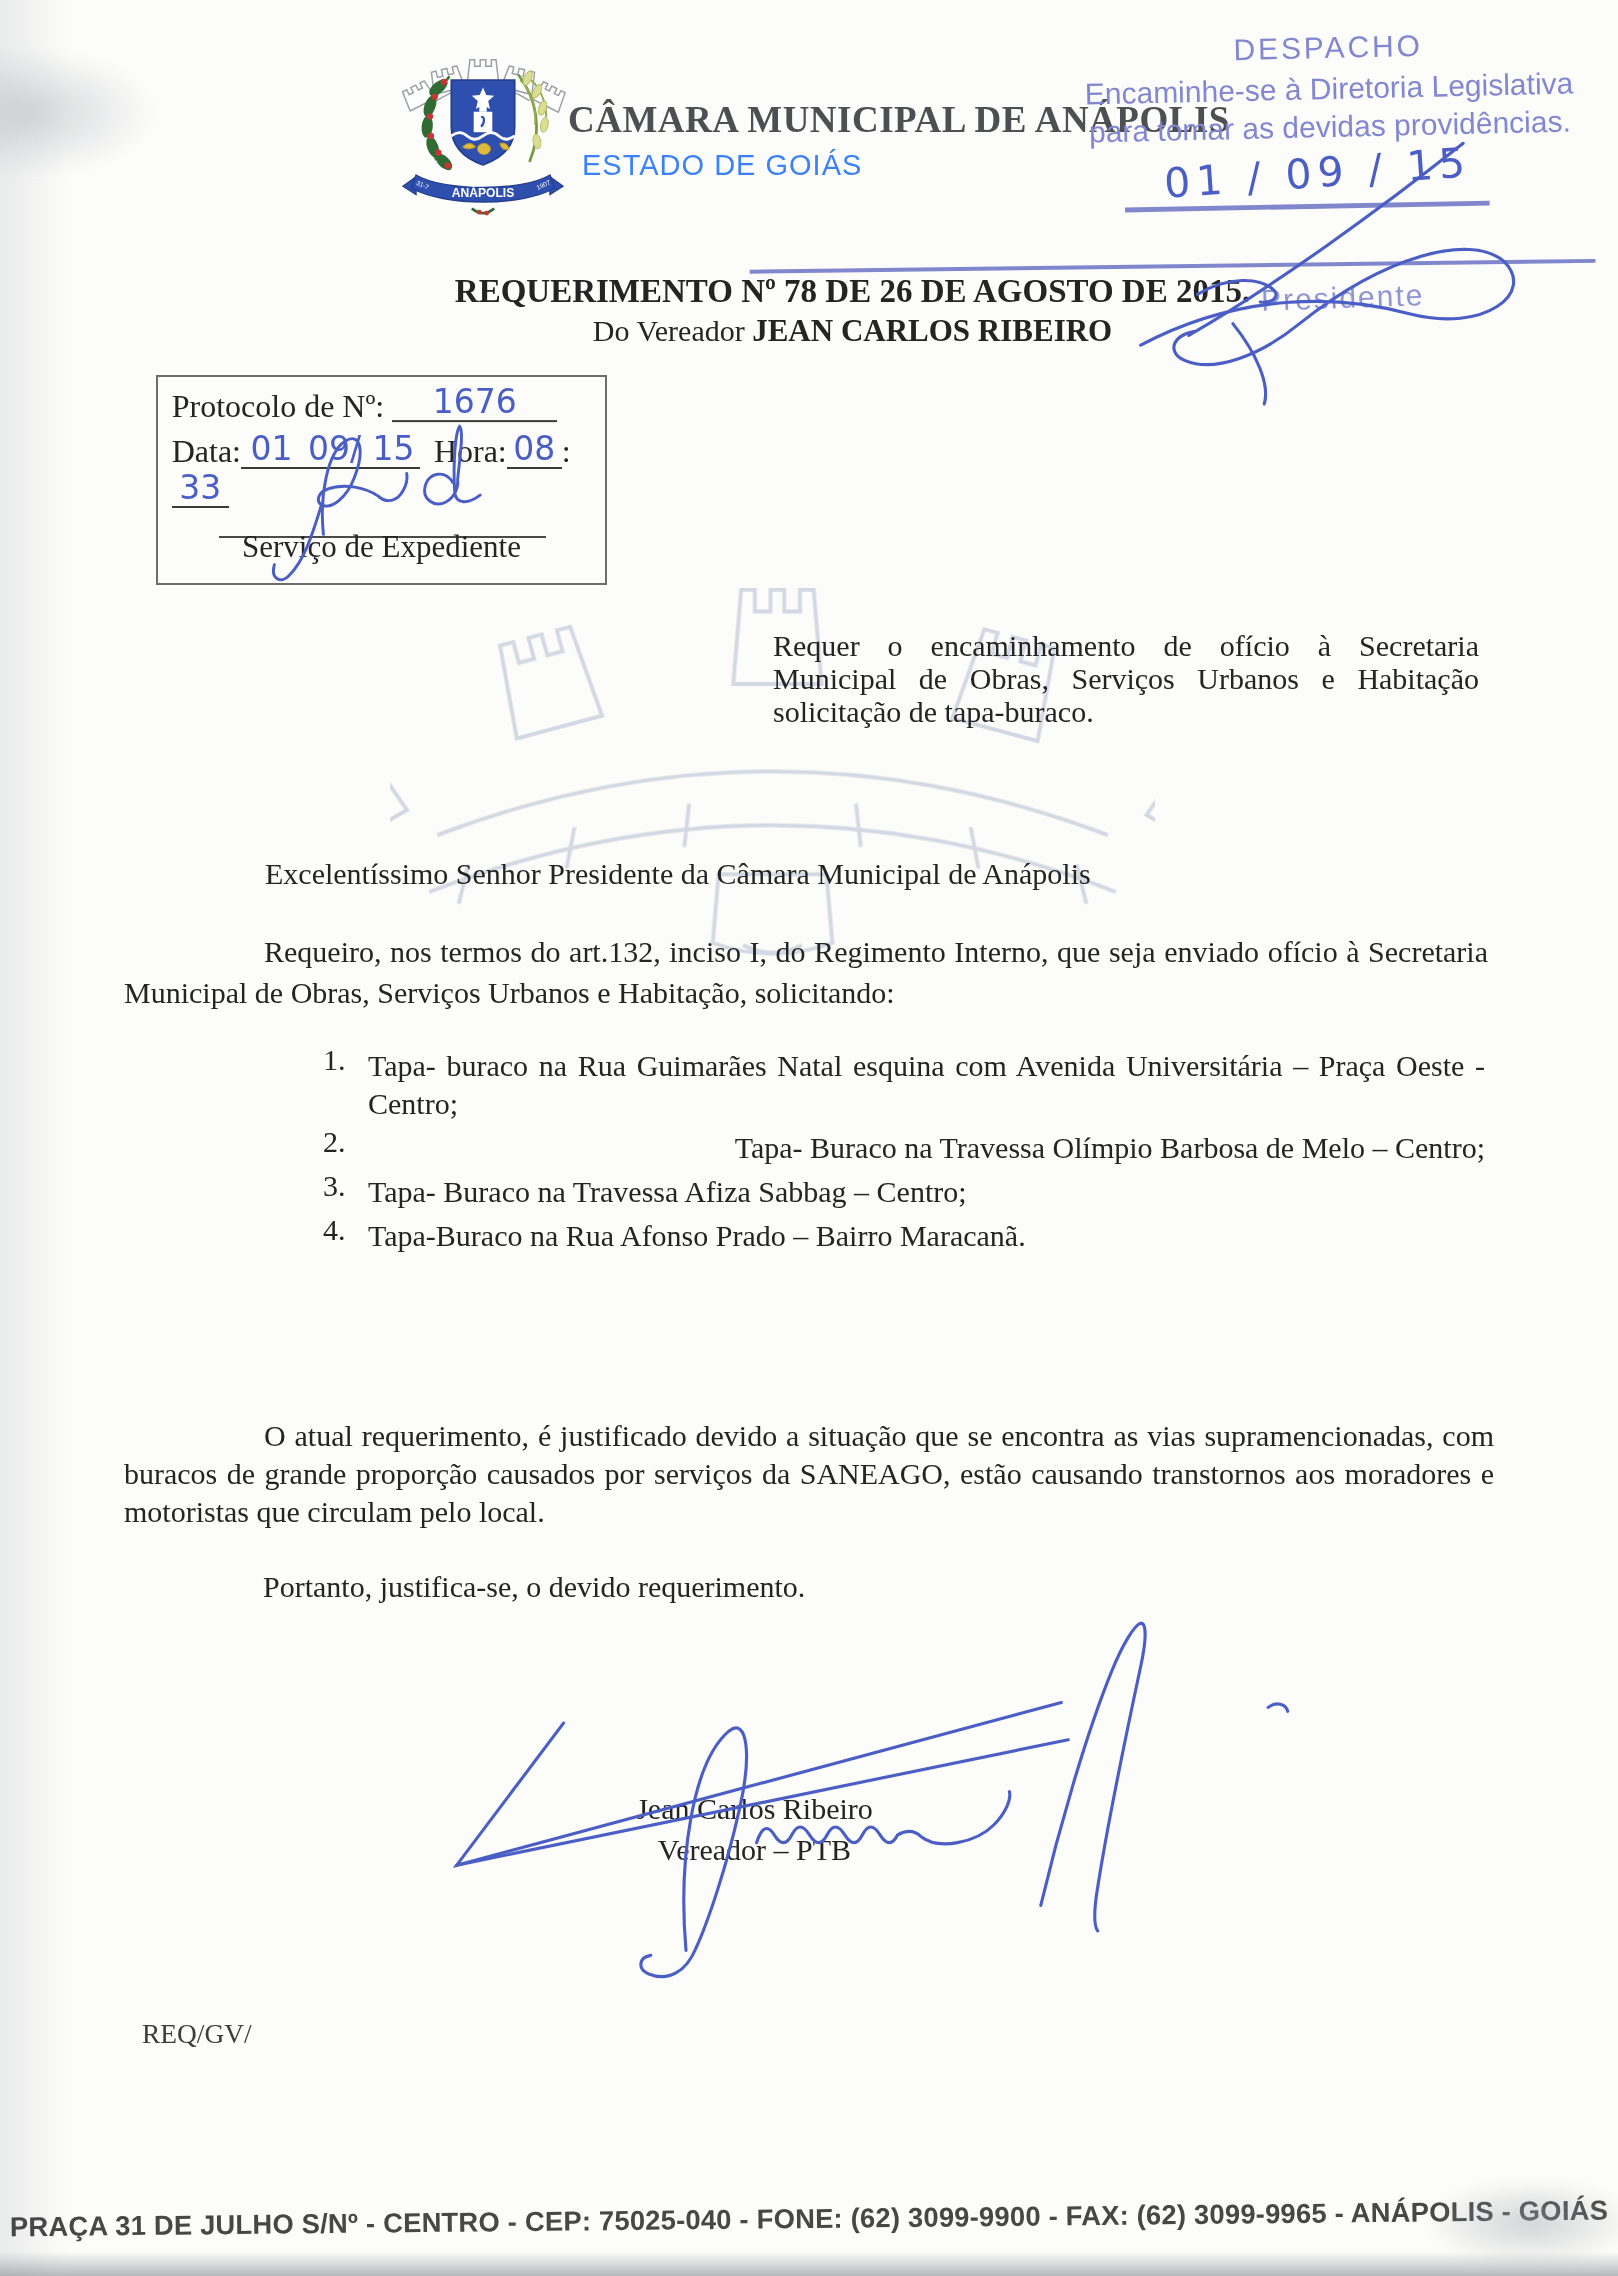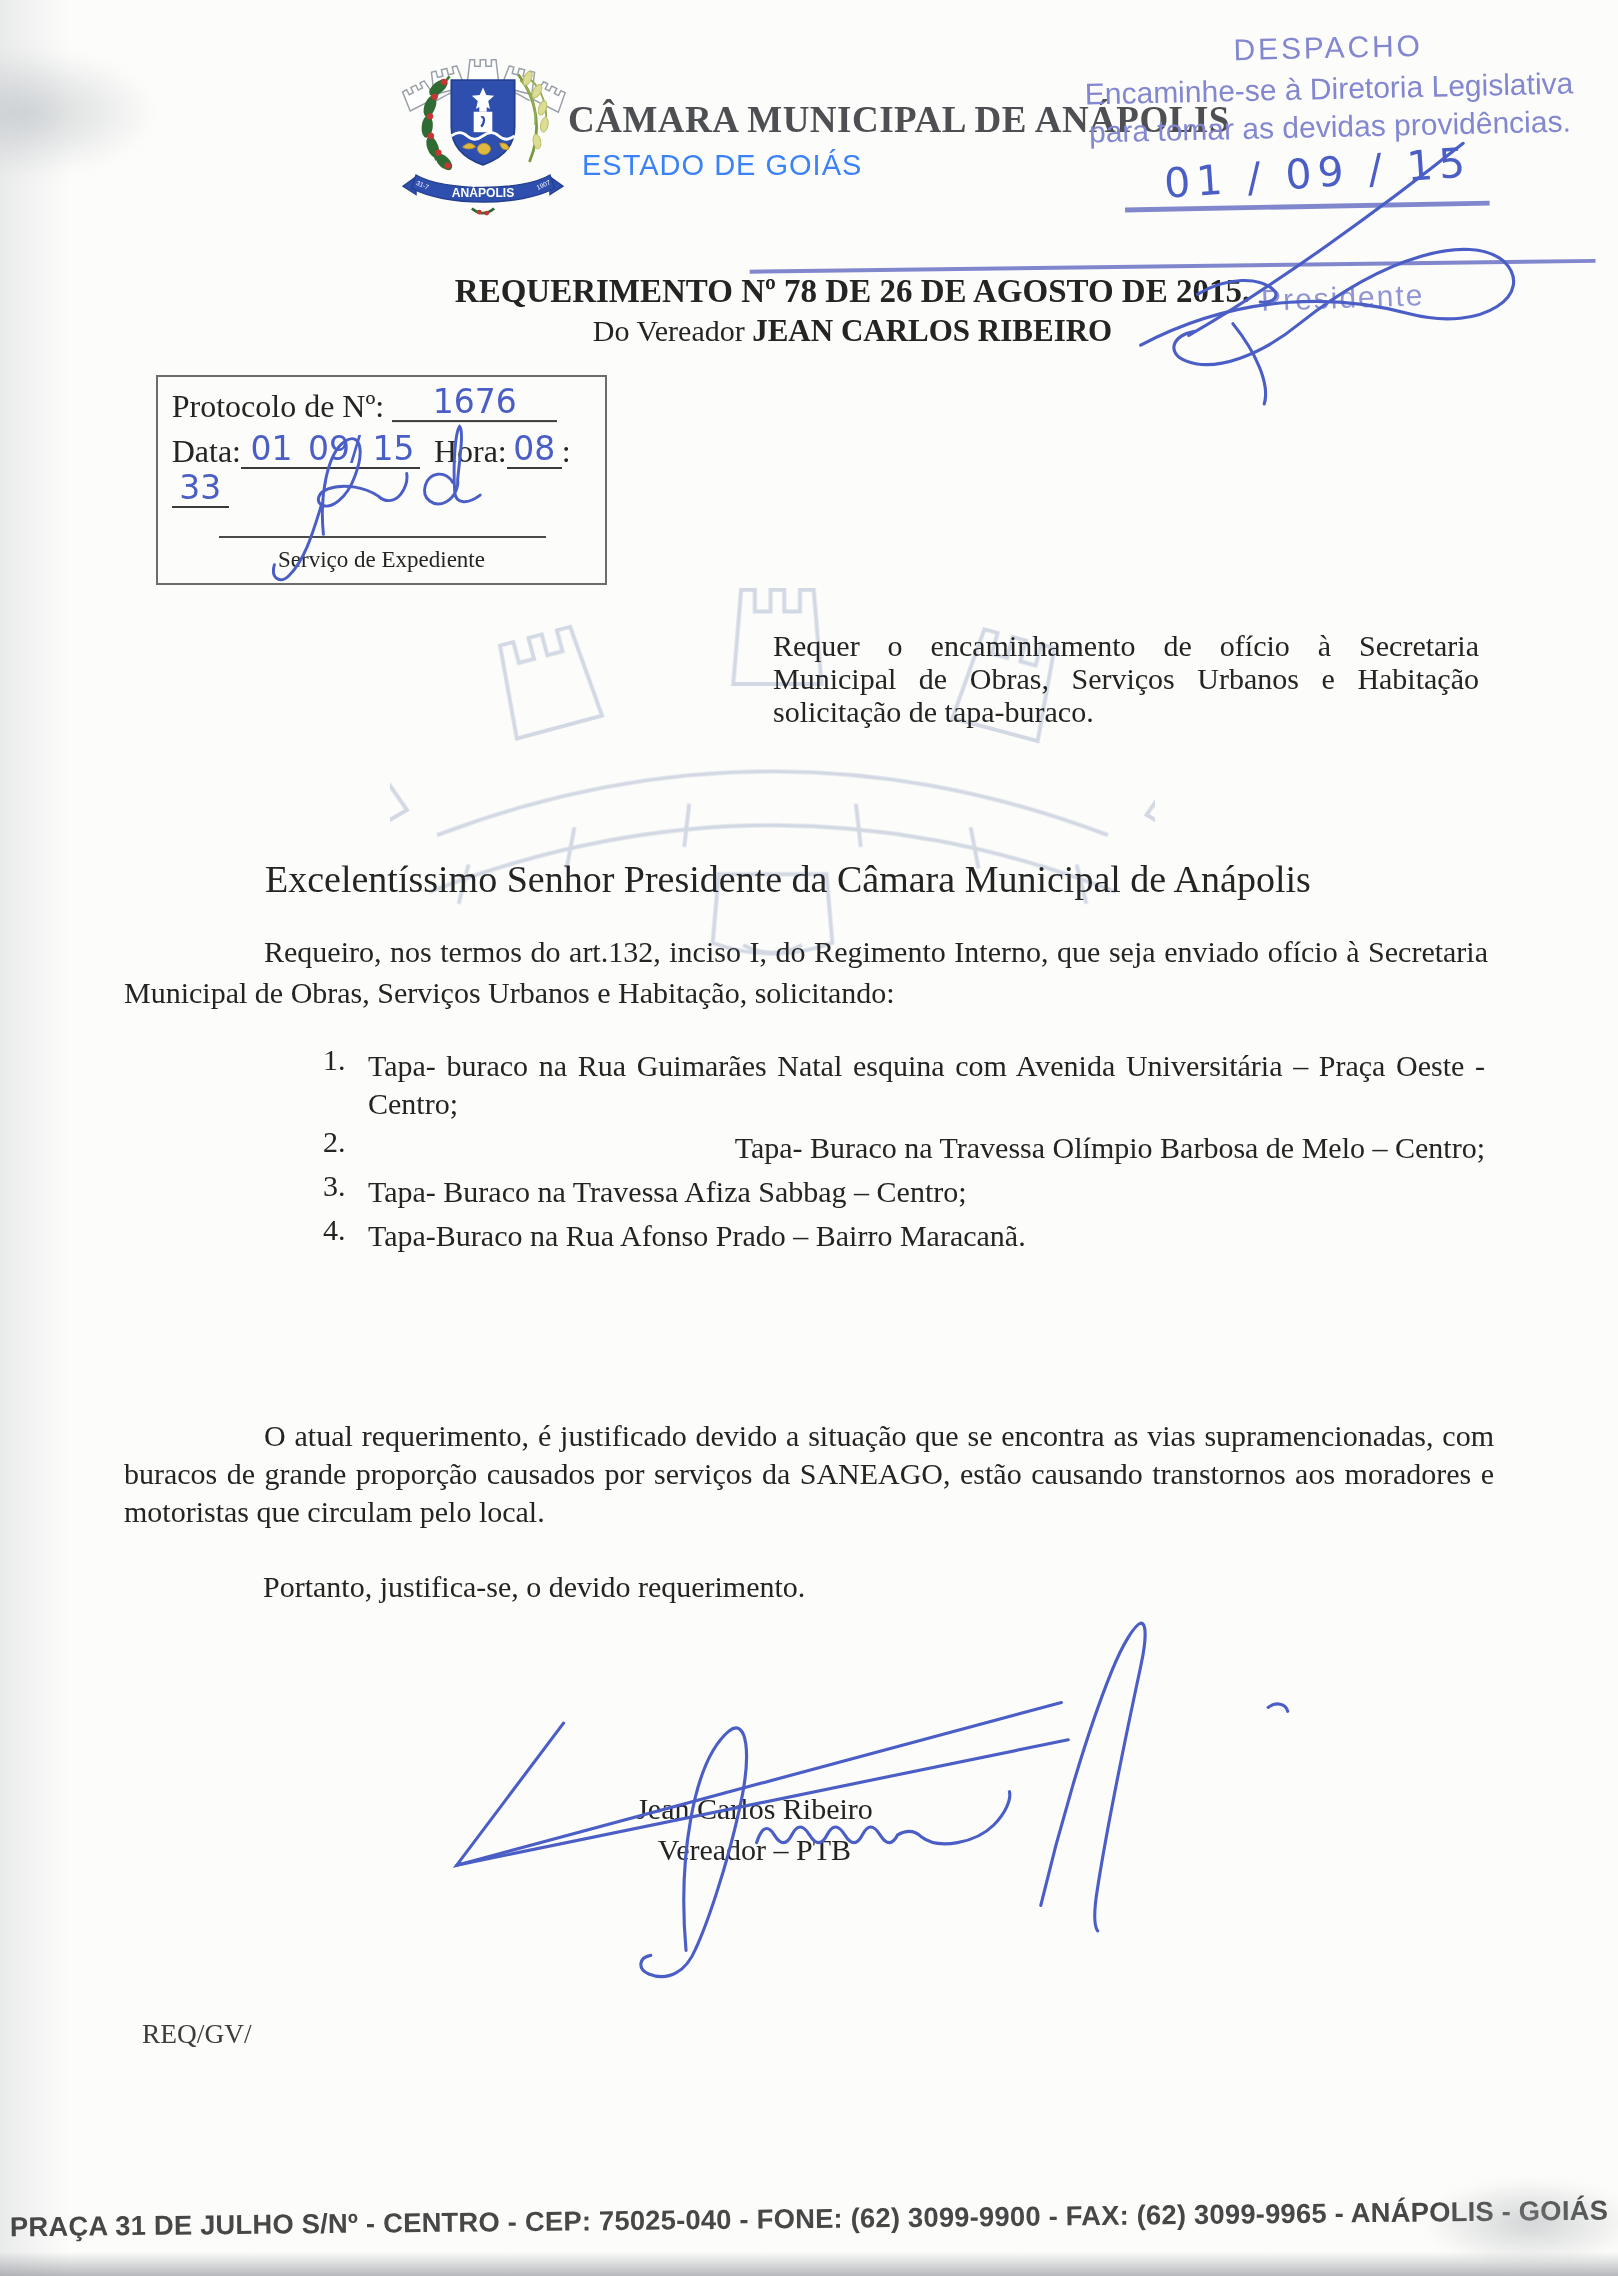--- a/index.html
+++ b/index.html
@@ -47,24 +47,24 @@
   .title .t2 b{font-size:31px;}
   
   .pbox{left:124px;top:375px;width:447px;height:206px;border:2px solid #6d6d6d;margin-left:32px;}
   .pbox .row1{position:absolute;left:13.7px;top:9.8px;font-size:32px;}
   .pbox .row2{position:absolute;left:13.7px;top:55px;font-size:32px;}
   .hand{display:inline-block;border-bottom:2px solid #3a3a3a;text-align:center;
     font-family:"DejaVu Sans",sans-serif;color:#4a5ec6;font-size:33px;line-height:37px;}
   .hv-proto{width:165px;transform:translateY(-3.9px);}
   .hv{transform:translateY(-2px);}
   .pbox .rule{position:absolute;left:61px;right:59px;top:159px;border-top:2px solid #4a4a4a;}
-  .pbox .office{position:absolute;left:0;right:0;top:170px;text-align:center;font-size:23px;}
+  .pbox .office{position:absolute;left:0;right:0;top:152px;text-align:center;font-size:31px;}
   
   .summary{left:773px;top:629px;width:706px;font-size:30px;line-height:33px;text-align:justify;}
-  .salutation{left:265px;top:857px;font-size:38px;}
+  .salutation{left:265px;top:857px;font-size:30px;}
   .request{left:124px;top:931px;width:1364px;font-size:30px;line-height:41px;
     text-indent:140px;text-align:justify;}
   .rlist{left:323px;top:1041px;width:1162px;font-size:30px;line-height:38px;}
   .rlist .item{display:flex;}
   .rlist .num{width:45px;flex:0 0 45px;}
   .rlist .txt{flex:1;text-align:justify;margin-top:6px;}
   .just-head{left:124px;top:1344px;width:1364px;text-align:center;
     font-weight:bold;font-size:32px;letter-spacing:0.5px;}
   .just-body{left:124px;top:1417px;width:1370px;font-size:30px;line-height:38px;
     text-indent:140px;text-align:justify;}

